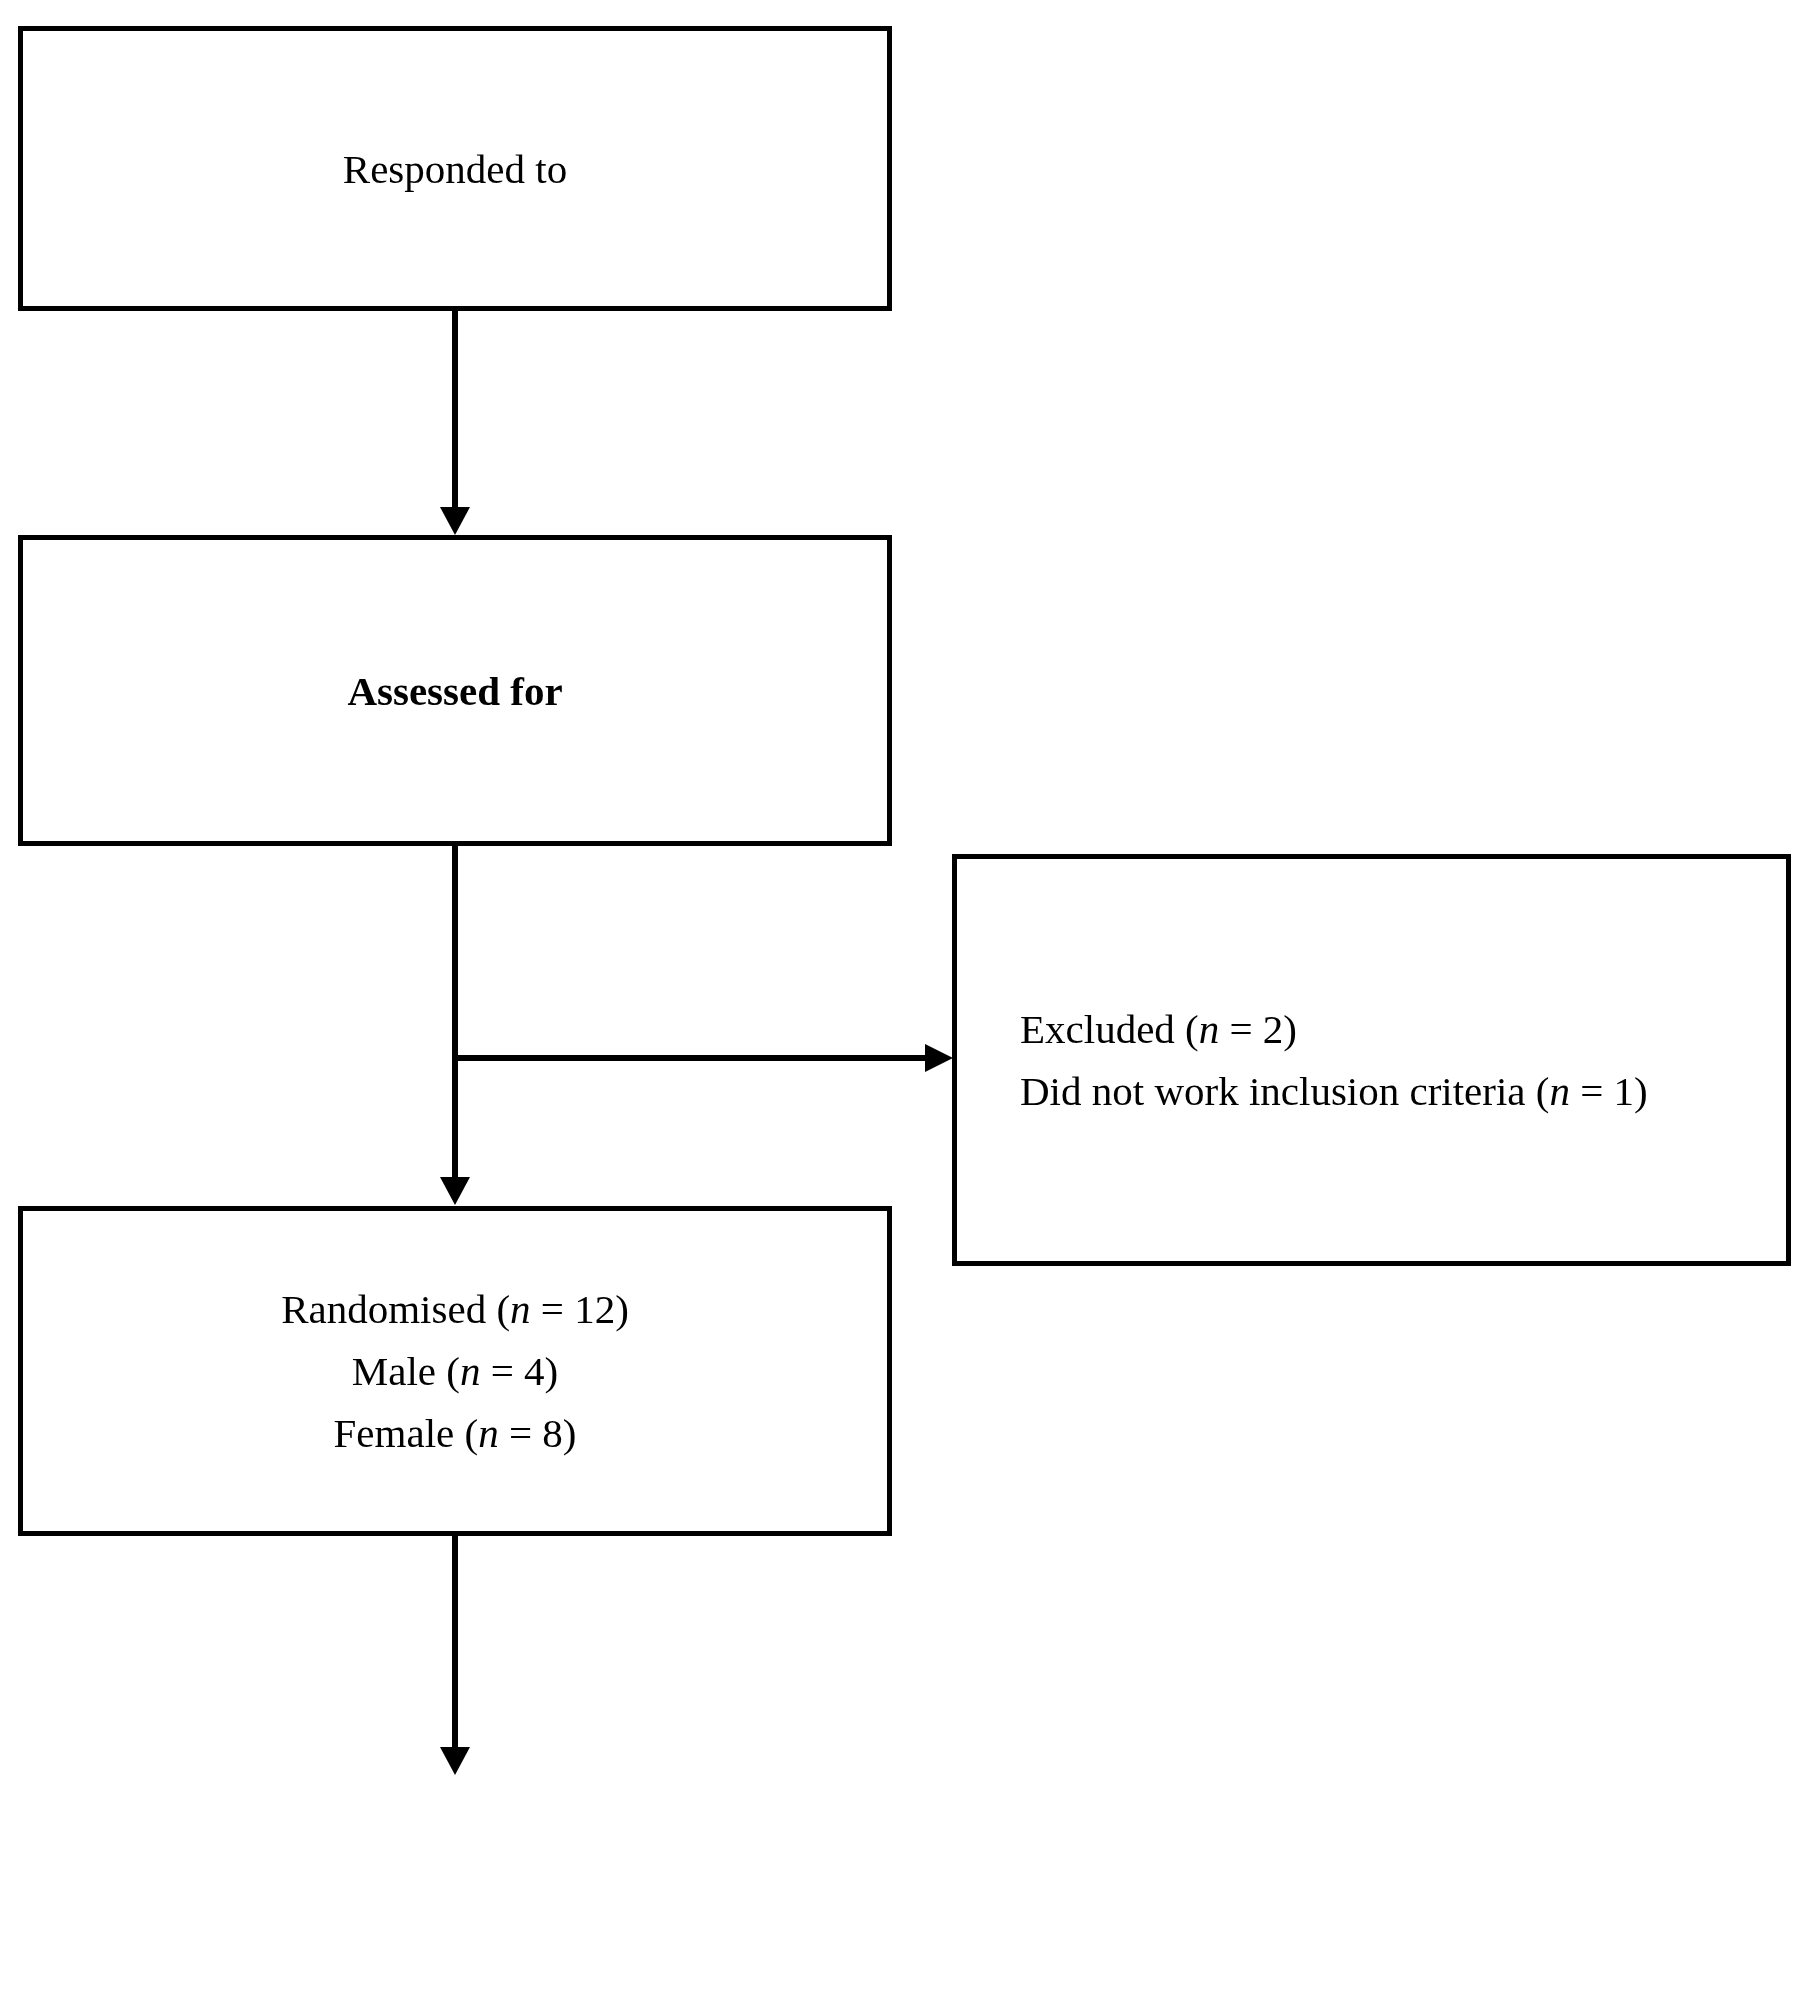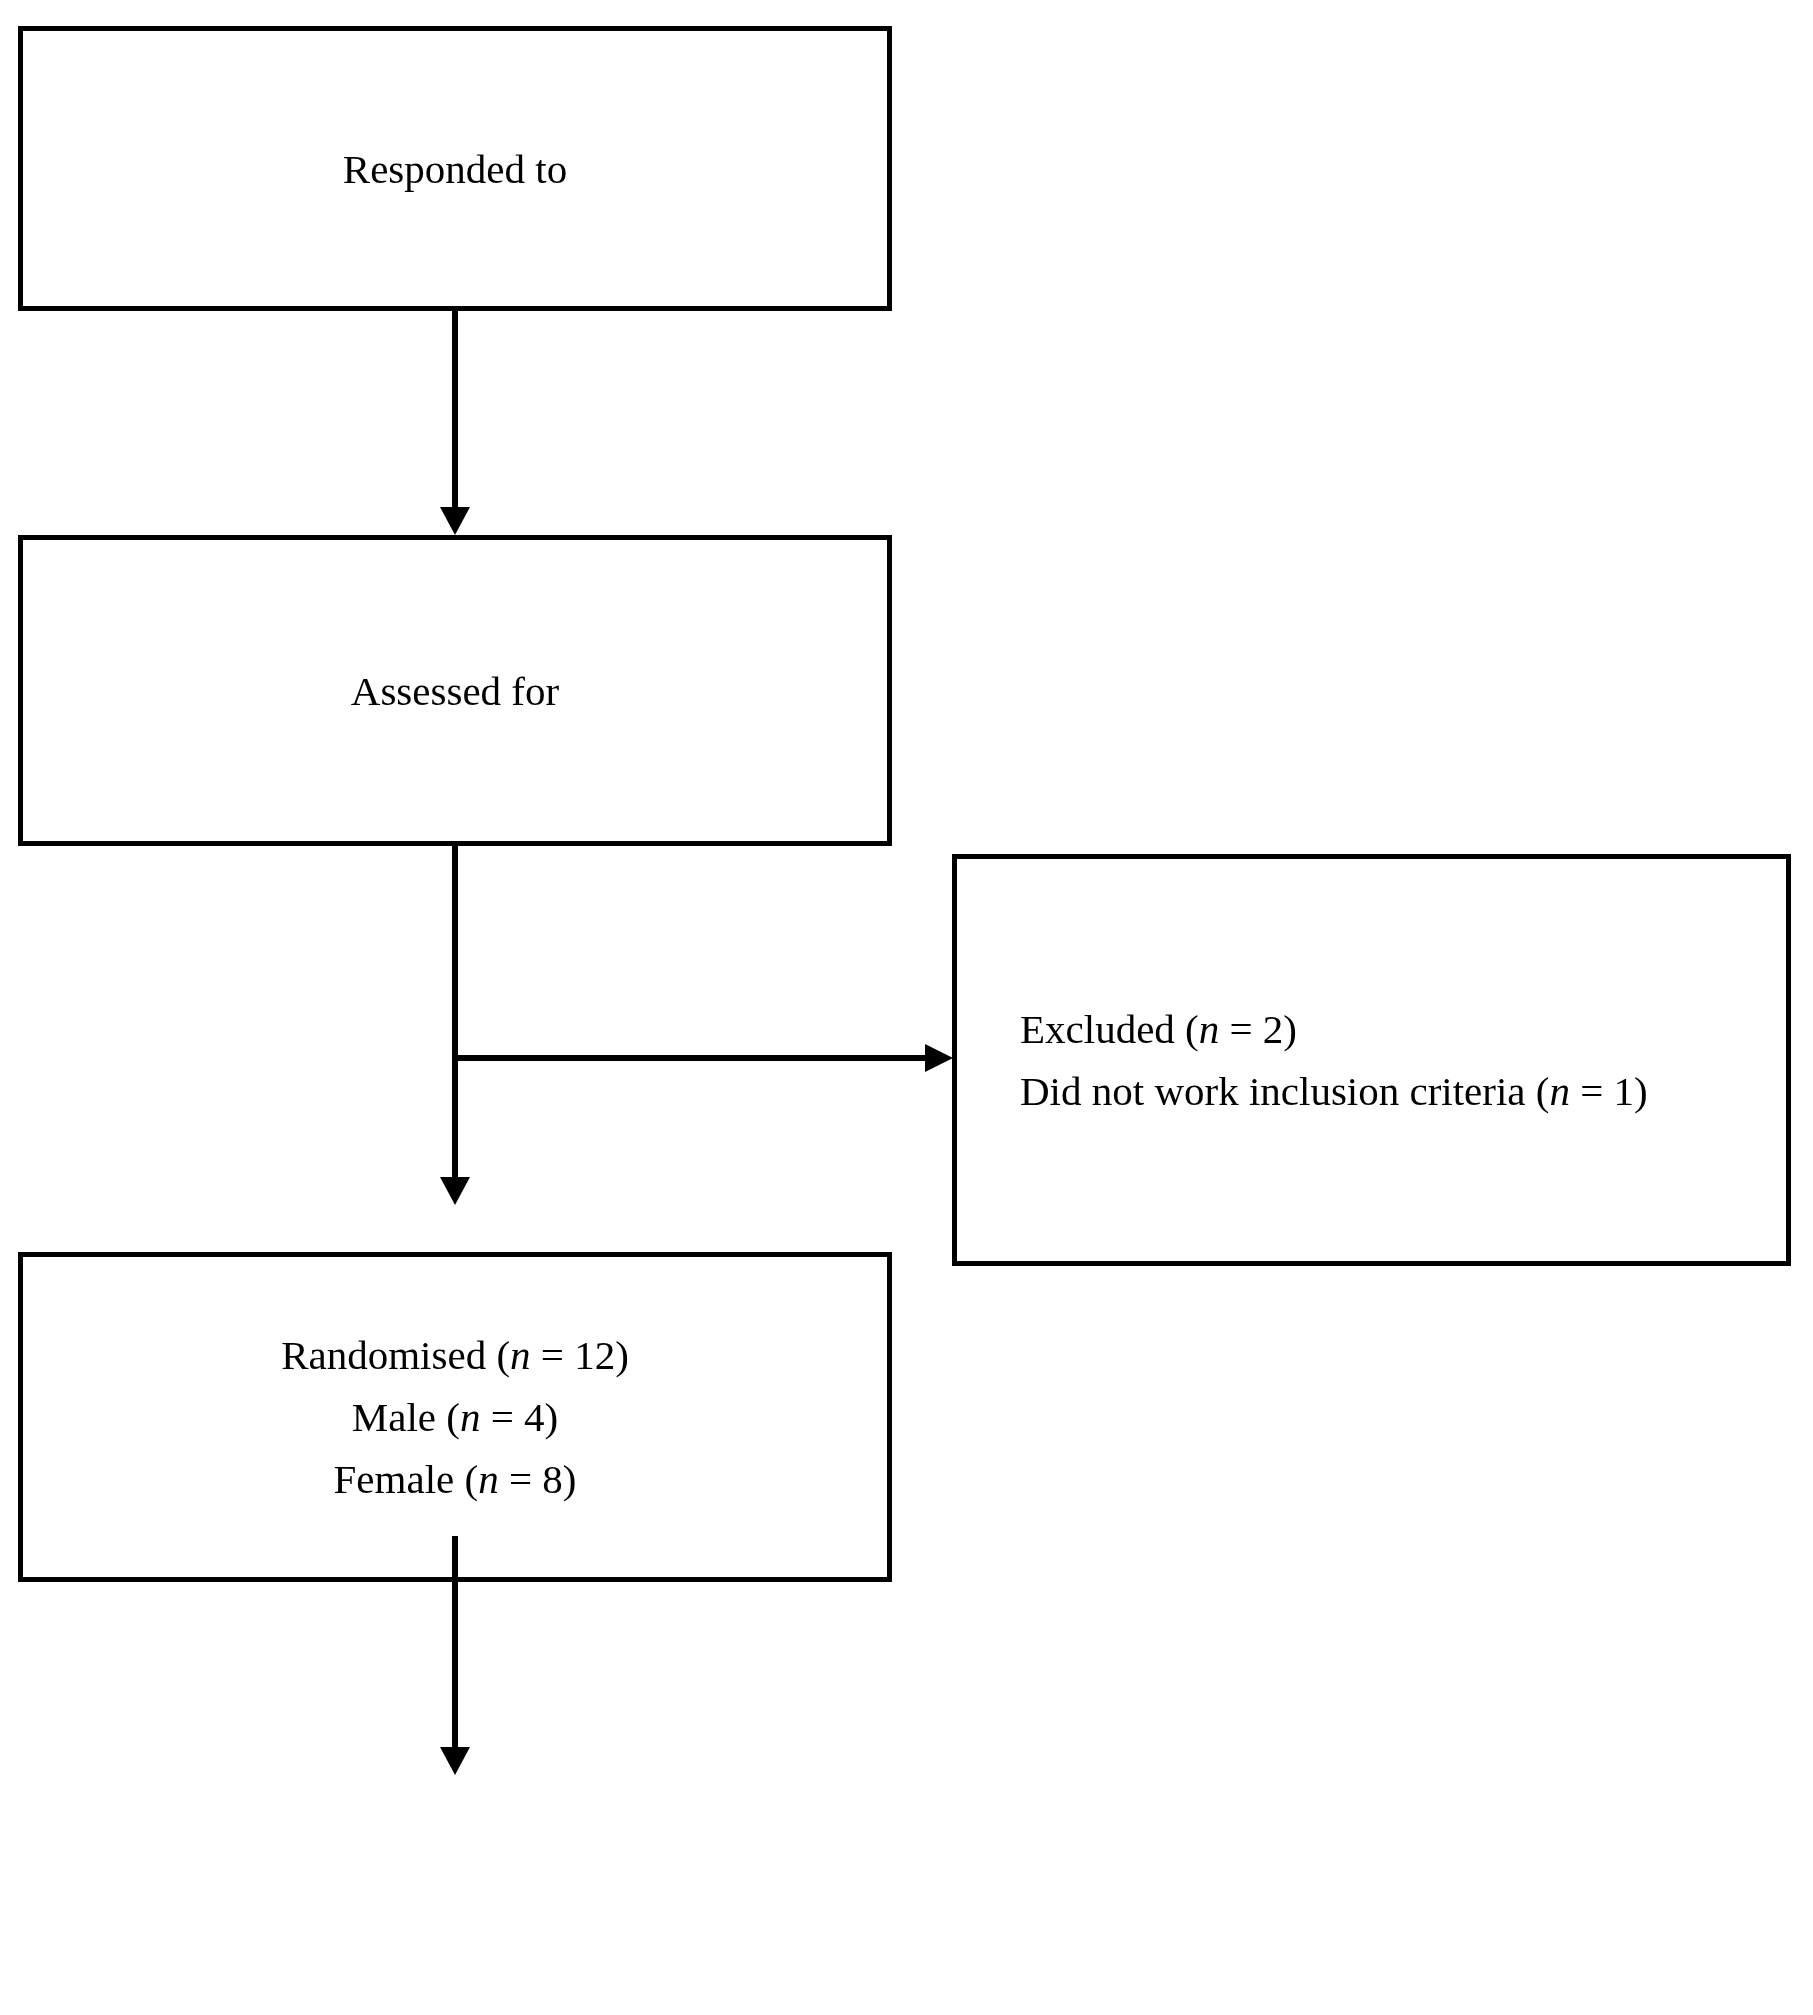--- a/index.html
+++ b/index.html
@@ -31,23 +31,23 @@
     justify-content: center;
     font-size: 41px;
     line-height: 62px;
   }
   .box.centered { align-items: center; text-align: center; }
   .box.left-aligned { align-items: flex-start; text-align: left; padding-left: 63px; padding-right: 18px; }
   .line { white-space: pre-wrap; }
   .nvar { font-style: italic; }
 
   #box-responded  { left: 18px;   top: 26px;   width: 874px; height: 285px; }
-  #box-assessed   { left: 18px;   top: 535px;  width: 874px; height: 311px; }
+  #box-assessed   { left: 18px;   top: 535px;  width: 874px; height: 311px; font-weight: bold; }
   #box-excluded   { left: 952px; top: 854px; width: 839px; height: 412px; }
-  #box-randomised { left: 18px;   top: 1252px; width: 874px; height: 330px; }
+  #box-randomised { left: 18px;   top: 1206px; width: 874px; height: 330px; }
   #box-completed  { left: 18px;   top: 1776px; width: 874px; height: 227px; }
 
   .connector-v {
     position: absolute;
     width: 6px;
     background: var(--stroke);
   }
   .connector-h {
     position: absolute;
     height: 6px;

